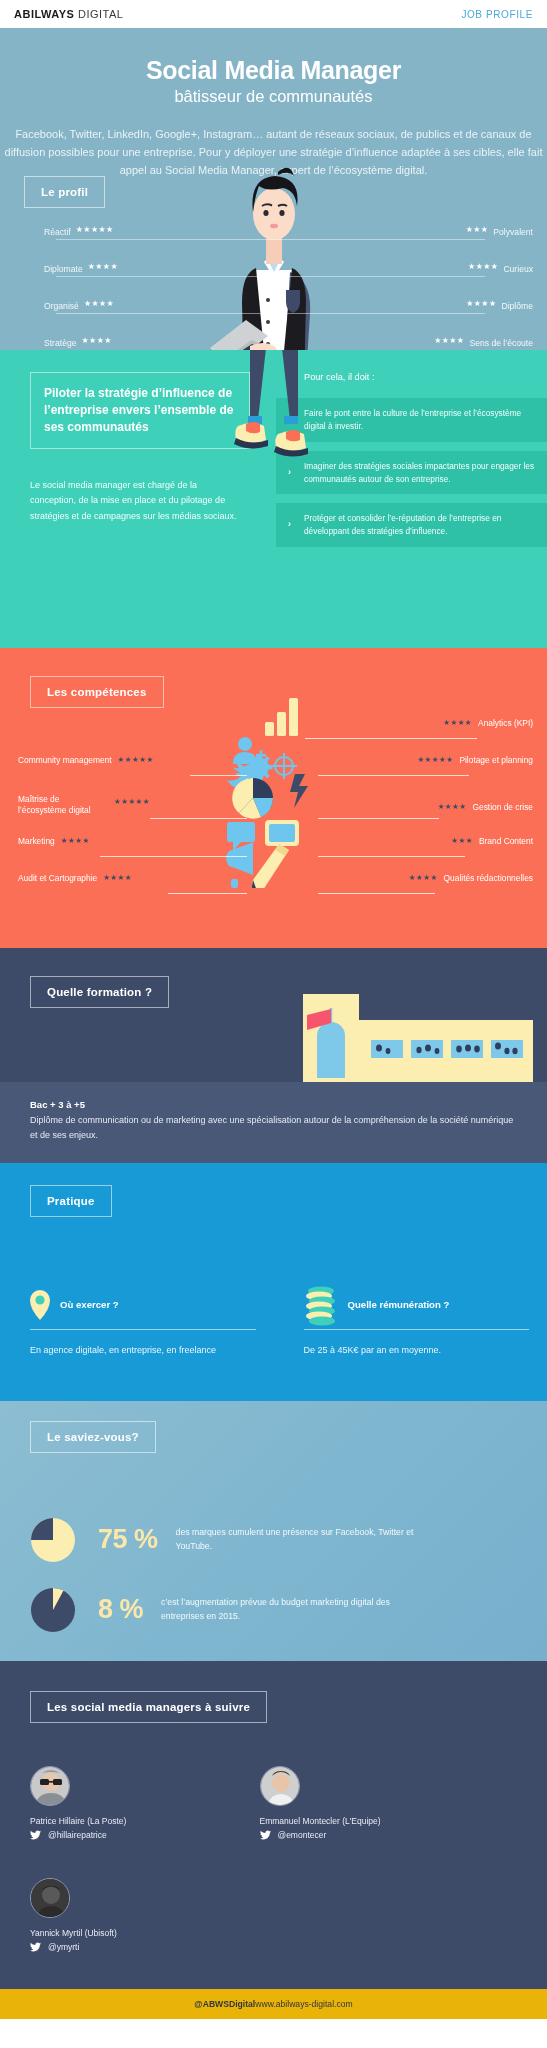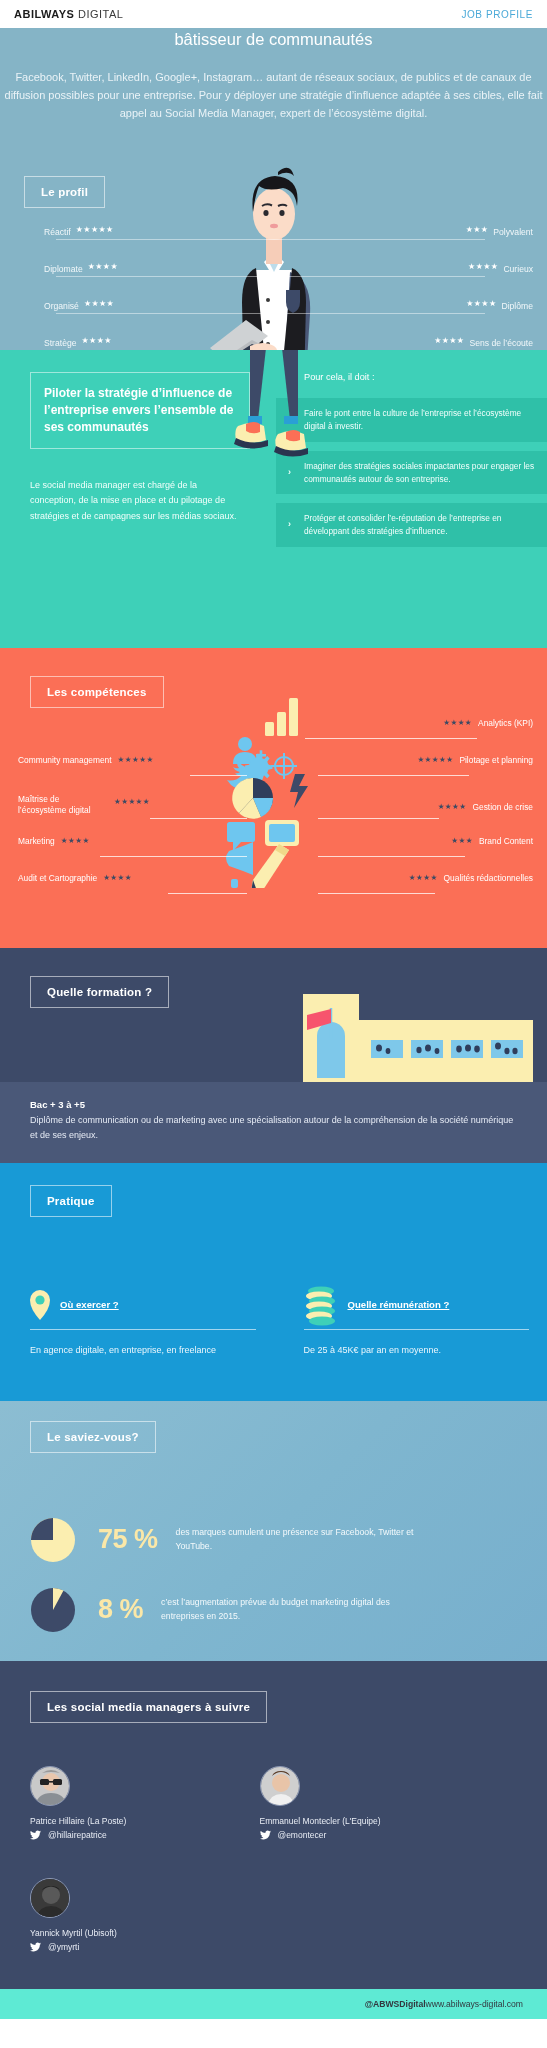--- a/index.html
+++ b/index.html
@@ -90,21 +90,21 @@
   .fortext { background:#4a5878; padding:17px 30px 20px 30px; }
   .fortext .bold { color:#fff; font-weight:bold; font-size:9.5px; margin-bottom:3px; }
   .fortext .p { color:#e6ebf5; font-size:9px; line-height:1.65; }
 
   
   .pratique { position:relative; background:#189ad6; height:238px; overflow:hidden; }
   .pratique .labelwrap { position:absolute; left:30px; top:22px; }
   .pcols { position:absolute; top:120px; left:0; width:100%; display:flex; }
   .pcol { width:50%; padding:0 18px 0 30px; position:relative; }
   .pcol .head { display:flex; align-items:center; gap:10px; height:44px; }
-  .pcol .head .ttl { color:#fff; font-weight:bold; font-size:9.6px;text-decoration:underline; }
+  .pcol .head .ttl { color:#fff; font-weight:bold; font-size:9.6px; }
   .pcol .rule { height:1px; background:rgba(255,255,255,.6); margin:2px 0 13px 0; }
   .pcol .body { color:#eaf6fd; font-size:9px; line-height:1.6; }
 
   
   .saviez { position:relative; height:260px; overflow:hidden;
             background:linear-gradient(135deg,#8cbdd2 0%,#7fb6cf 50%,#77afcd 100%); }
   .saviez .labelwrap { position:absolute; left:30px; top:20px; }
   .fact { position:absolute; left:30px; display:flex; align-items:center; }
   .fact .pct { color:#fbe8a8; font-weight:bold; font-size:27px; margin:0 18px 0 22px;
                letter-spacing:-.5px; }
@@ -118,36 +118,37 @@
   .pcell { width:50%; padding-left:30px; }
   .pcell.right { padding-left:0; margin-left:-14px; }
   .avatar { width:40px; height:40px; border-radius:50%; overflow:hidden;
             border:1.5px solid #8e9ab5; position:relative; }
   .pname { color:#e9edf5; font-size:8.5px; margin-top:9px; line-height:1.42; }
   .handle { display:flex; align-items:center; gap:7px; margin-top:3px; }
   .handle .tw { width:11px; height:10px; flex:0 0 auto; }
   .handle .ht { color:#e9edf5; font-size:8.5px; }
 
   
-  .footer { height:30px; background:#5eead4; display:flex; align-items:center;
-            justify-content:flex-end; padding:4px 24px; }
+  .footer { height:30px; background:#eab308; display:flex; align-items:center;
+            justify-content:center; padding:4px 24px; }
   .footer div { font-size:8.6px; color:#33383f; }
   .footer .lf { font-weight:bold; }
 </style>
 </head>
 <body>
 
 <div class="topbar">
   <div class="logo">
     <b>ABILWAYS</b><span class="light"> DIGITAL</span>
   </div>
   <div class="jobprofile">JOB PROFILE</div>
 </div>
 
 <div class="hero">
+  <div class="htitle">Social Media Manager</div>
   <div class="hsub">bâtisseur de communautés</div>
   <div class="hintro">Facebook, Twitter, LinkedIn, Google+, Instagram… autant de réseaux sociaux, de publics et de canaux de diffusion possibles pour une entreprise. Pour y déployer une stratégie d’influence adaptée à ses cibles, elle fait appel au Social Media Manager, expert de l’écosystème digital.</div>
 
   <div class="labelwrap">
     <div class="labelbox">Le profil</div>
   </div>
 
   <svg class="person" viewBox="0 0 160 400">
 
     <path d="M56 250 L56 340 L64 340 L74 250Z" fill="#3d4a68"></path>

